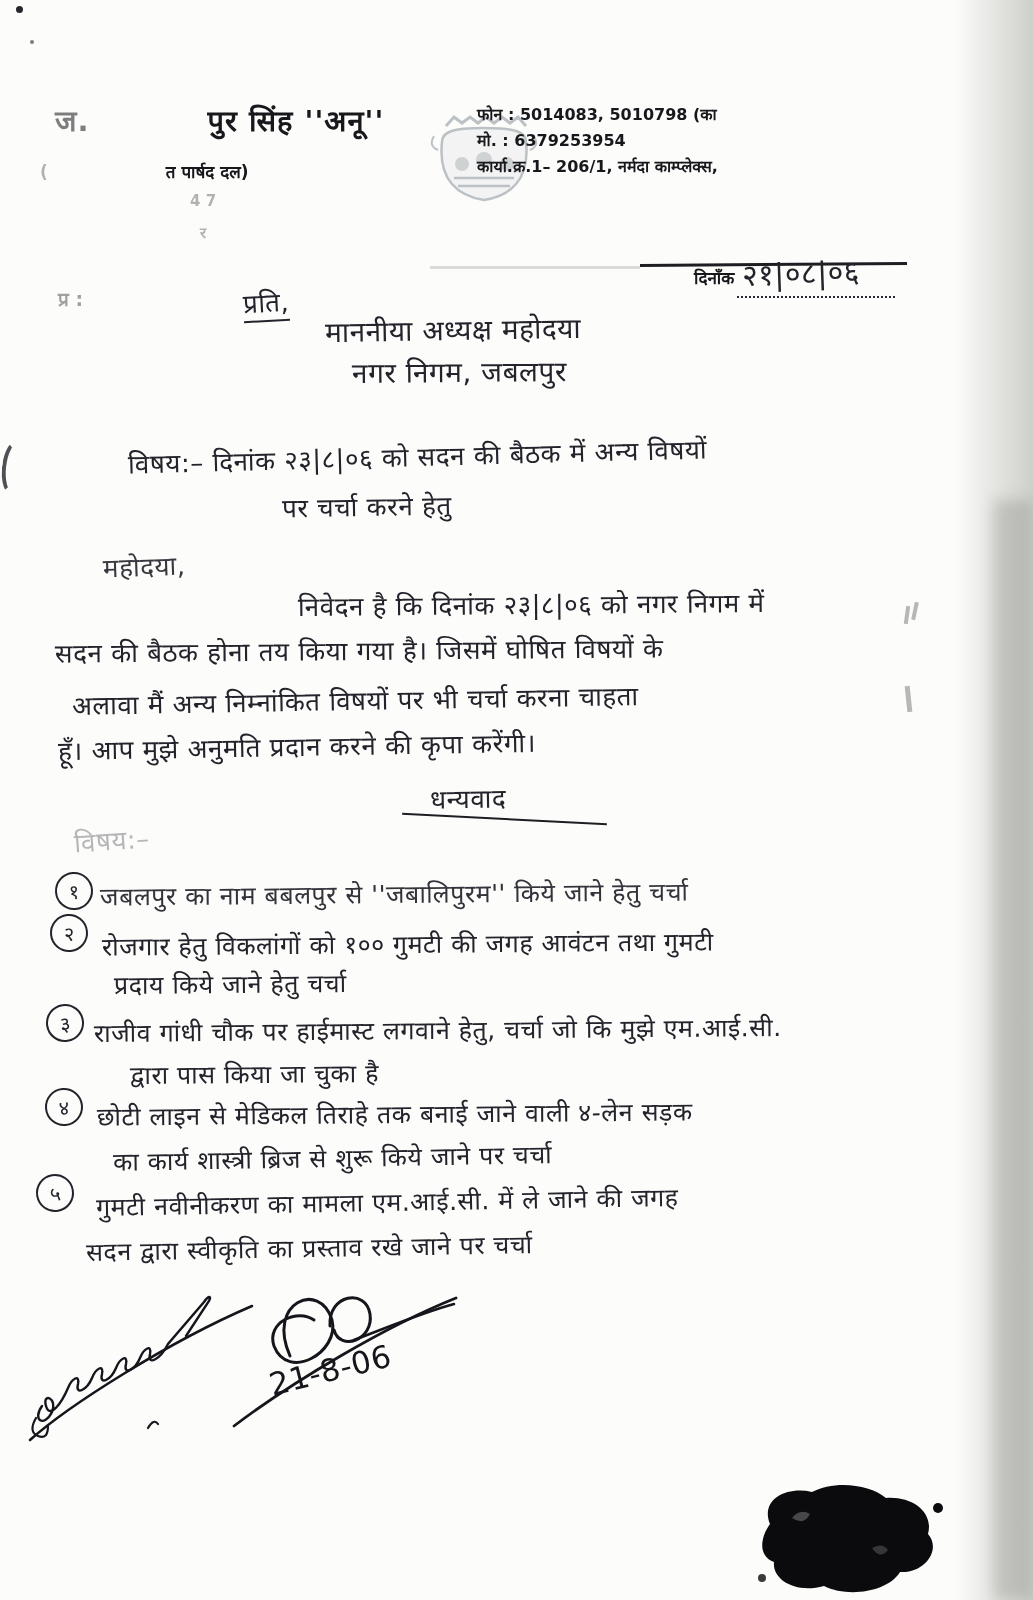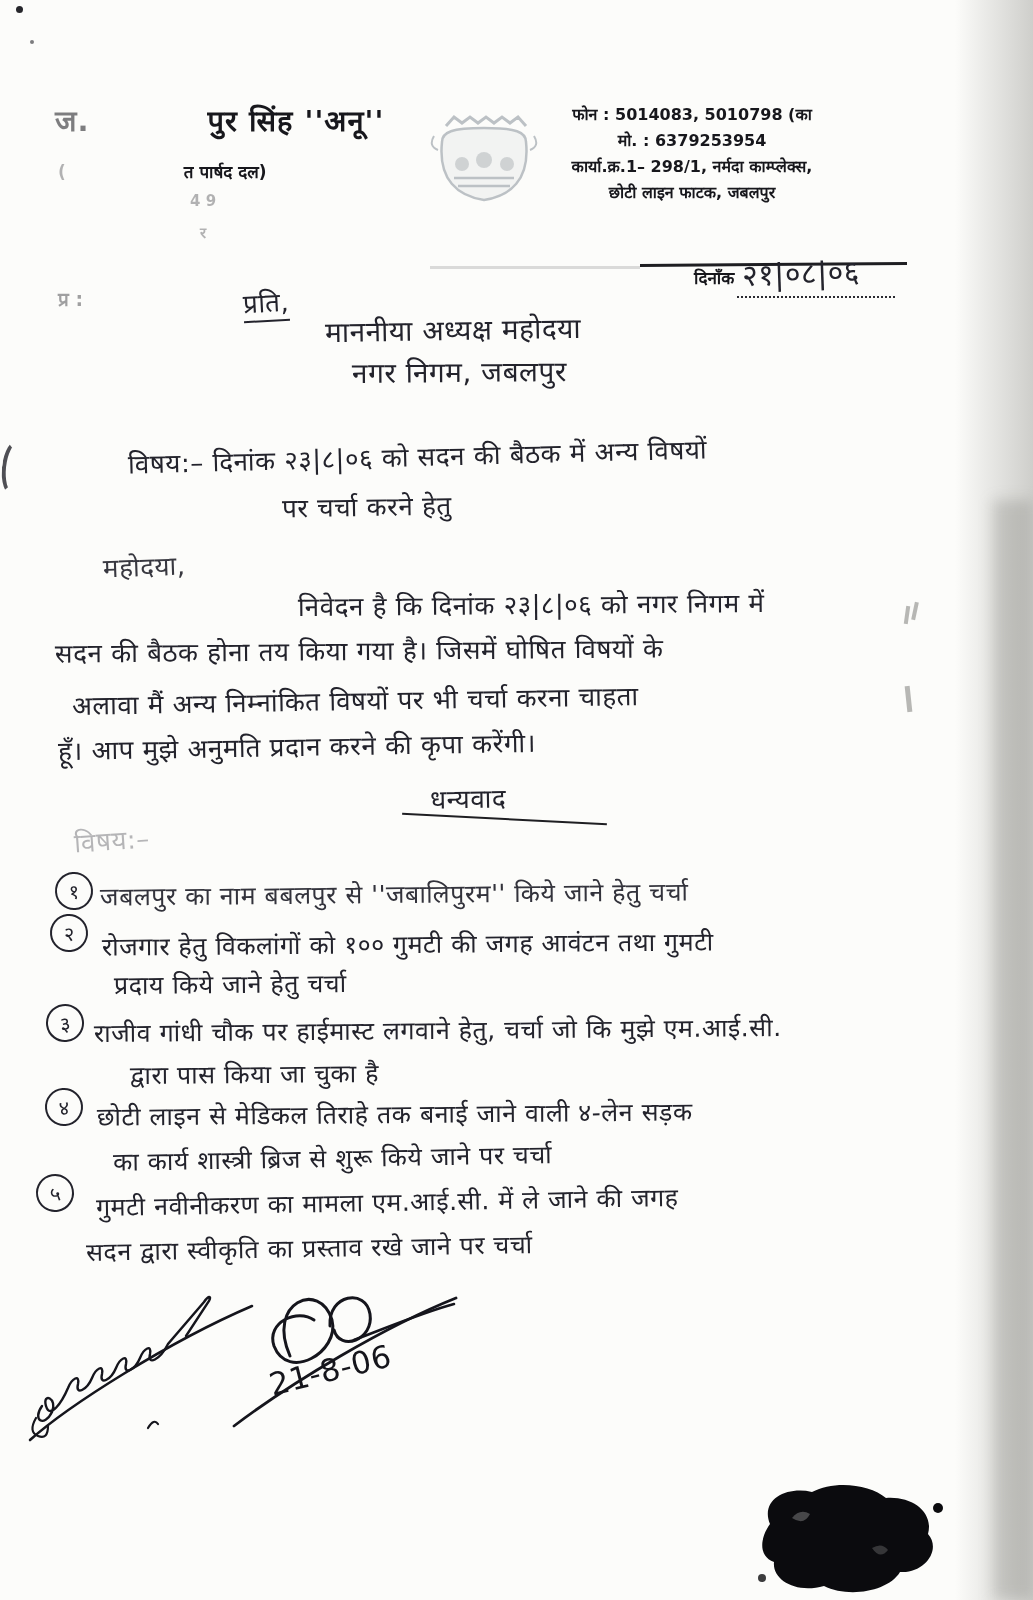--- a/index.html
+++ b/index.html
@@ -7,21 +7,21 @@
     position:relative;width:1033px;height:1600px;margin:0;
     background:#fcfcfa;overflow:hidden;
     font-family:"DejaVu Sans",sans-serif;color:#1d1d24;
   }
   .abs{position:absolute;}
   
   .printed{font-family:"DejaVu Sans",sans-serif;font-weight:bold;color:#17171c;}
   .lh-name{font-size:29px;letter-spacing:1px;text-align:right;}
   .faint{opacity:.32;}
   .dim{opacity:.55;}
-  .lh-right{width:430px;text-align:center;font-size:16px;line-height:26px;}
+  .lh-right{width:430px;text-align:left;font-size:16px;line-height:26px;}
   
   .hw{font-family:"DejaVu Sans",sans-serif;color:#23232c;letter-spacing:.5px;white-space:nowrap;}
   .sz26{font-size:26px;} .sz28{font-size:28px;} .sz25{font-size:25px;} .sz30{font-size:30px;}
   .rot-05{transform:rotate(-0.5deg);} .rot-1{transform:rotate(-1deg);}
   .rot-15{transform:rotate(-1.5deg);} .rot-2{transform:rotate(-2deg);}
   .rot-3{transform:rotate(-3deg);} .rot-4{transform:rotate(-4deg);}
   .underline{border-bottom:2.5px solid #23232c;padding-bottom:2px;}
   .circle-num{
     display:flex;align-items:center;justify-content:center;
     width:34px;height:34px;border:2.5px solid #23232c;border-radius:50%;
@@ -56,47 +56,46 @@
   <div class="abs dot" style="left:16px;top:6px;width:7px;height:7px;"></div>
   <div class="abs dot" style="left:30px;top:40px;width:4px;height:4px;opacity:.6;"></div>
   <div class="abs smudge" style="left:905px;top:606px;width:4px;height:18px;transform:rotate(8deg);"></div>
   <div class="abs smudge" style="left:913px;top:602px;width:4px;height:18px;transform:rotate(12deg);"></div>
   <div class="abs smudge" style="left:906px;top:686px;width:5px;height:26px;transform:rotate(-6deg);"></div>
   <div class="abs bracket-mark" style="left:2px;top:440px;"></div>
 
   <div class="abs printed lh-name" style="left:55px;top:100px;">
     <span class="dim">ज.</span><span style="display:inline-block;width:118px;"></span><span>पुर सिंह ''अनू''</span>
   </div>
-  <div class="abs printed" style="left:58px;top:160px;font-size:17px;">
+  <div class="abs printed" style="left:40px;top:160px;font-size:17px;">
     <span class="faint">(</span><span style="display:inline-block;width:118px;"></span><span>त पार्षद दल)</span>
   </div>
   <div class="abs printed faint" style="left:60px;top:192px;font-size:15px;">
-    <span style="display:inline-block;width:130px;"></span><span>4 9</span>
+    <span style="display:inline-block;width:130px;"></span><span>4 7</span>
   </div>
   <div class="abs printed faint" style="left:60px;top:222px;font-size:15px;">
     <span style="display:inline-block;width:140px;"></span><span>र</span>
   </div>
 
   <div class="abs" style="left:428px;top:102px;opacity:.5;filter:blur(.6px);">
     <svg width="112" height="106" viewBox="0 0 112 106">
       <path d="M18 24 l8 -9 8 6 8 -6 8 6 8 -6 8 6 8 -6 8 6 8 -6 8 9" fill="none" stroke="#7e8892" stroke-width="3"></path>
       <path d="M14 40 C10 78 30 94 56 98 C82 94 102 78 98 40 C98 30 88 26 56 26 C24 26 14 30 14 40 Z" fill="rgba(160,170,178,.22)" stroke="#7e8892" stroke-width="2.5"></path>
       <circle cx="34" cy="62" r="7" fill="#6a737c" opacity=".55"></circle>
       <circle cx="56" cy="58" r="8" fill="#6a737c" opacity=".55"></circle>
       <circle cx="79" cy="62" r="7" fill="#6a737c" opacity=".55"></circle>
       <path d="M26 76 h60 M30 84 h52" stroke="#7e8892" stroke-width="2.5" fill="none"></path>
       <path d="M6 34 q-6 10 4 14 M106 34 q6 10 -4 14" stroke="#7e8892" stroke-width="2" fill="none"></path>
     </svg>
   </div>
 
   <div class="abs printed lh-right" style="right:126px;top:102px;">
     <div>फोन : 5014083, 5010798 (का</div>
     <div>मो. : 6379253954</div>
-    <div>कार्या.क्र.1– 298/1, नर्मदा काम्प्लेक्स,</div>
-    <div>छोटी लाइन फाटक, जबलपुर</div>
+    <div>कार्या.क्र.1– 206/1, नर्मदा काम्प्लेक्स,</div>
   </div>
 
   <div class="abs rule" style="left:640px;top:263px;width:267px;transform:rotate(-.4deg);"></div>
   <div class="abs rule" style="left:430px;top:266px;width:210px;opacity:.15;"></div>
   <div class="abs printed" style="left:694px;top:266px;font-size:17px;">दिनाँक</div>
   <div class="abs hw sz30 rot-2" style="left:742px;top:252px;">२१|०८|०६</div>
   <div class="abs dotline" style="left:737px;top:270px;width:158px;height:26px;"></div>
 
   <div class="abs printed" style="left:58px;top:286px;font-size:19px;opacity:.4;">प्र :</div>
 

